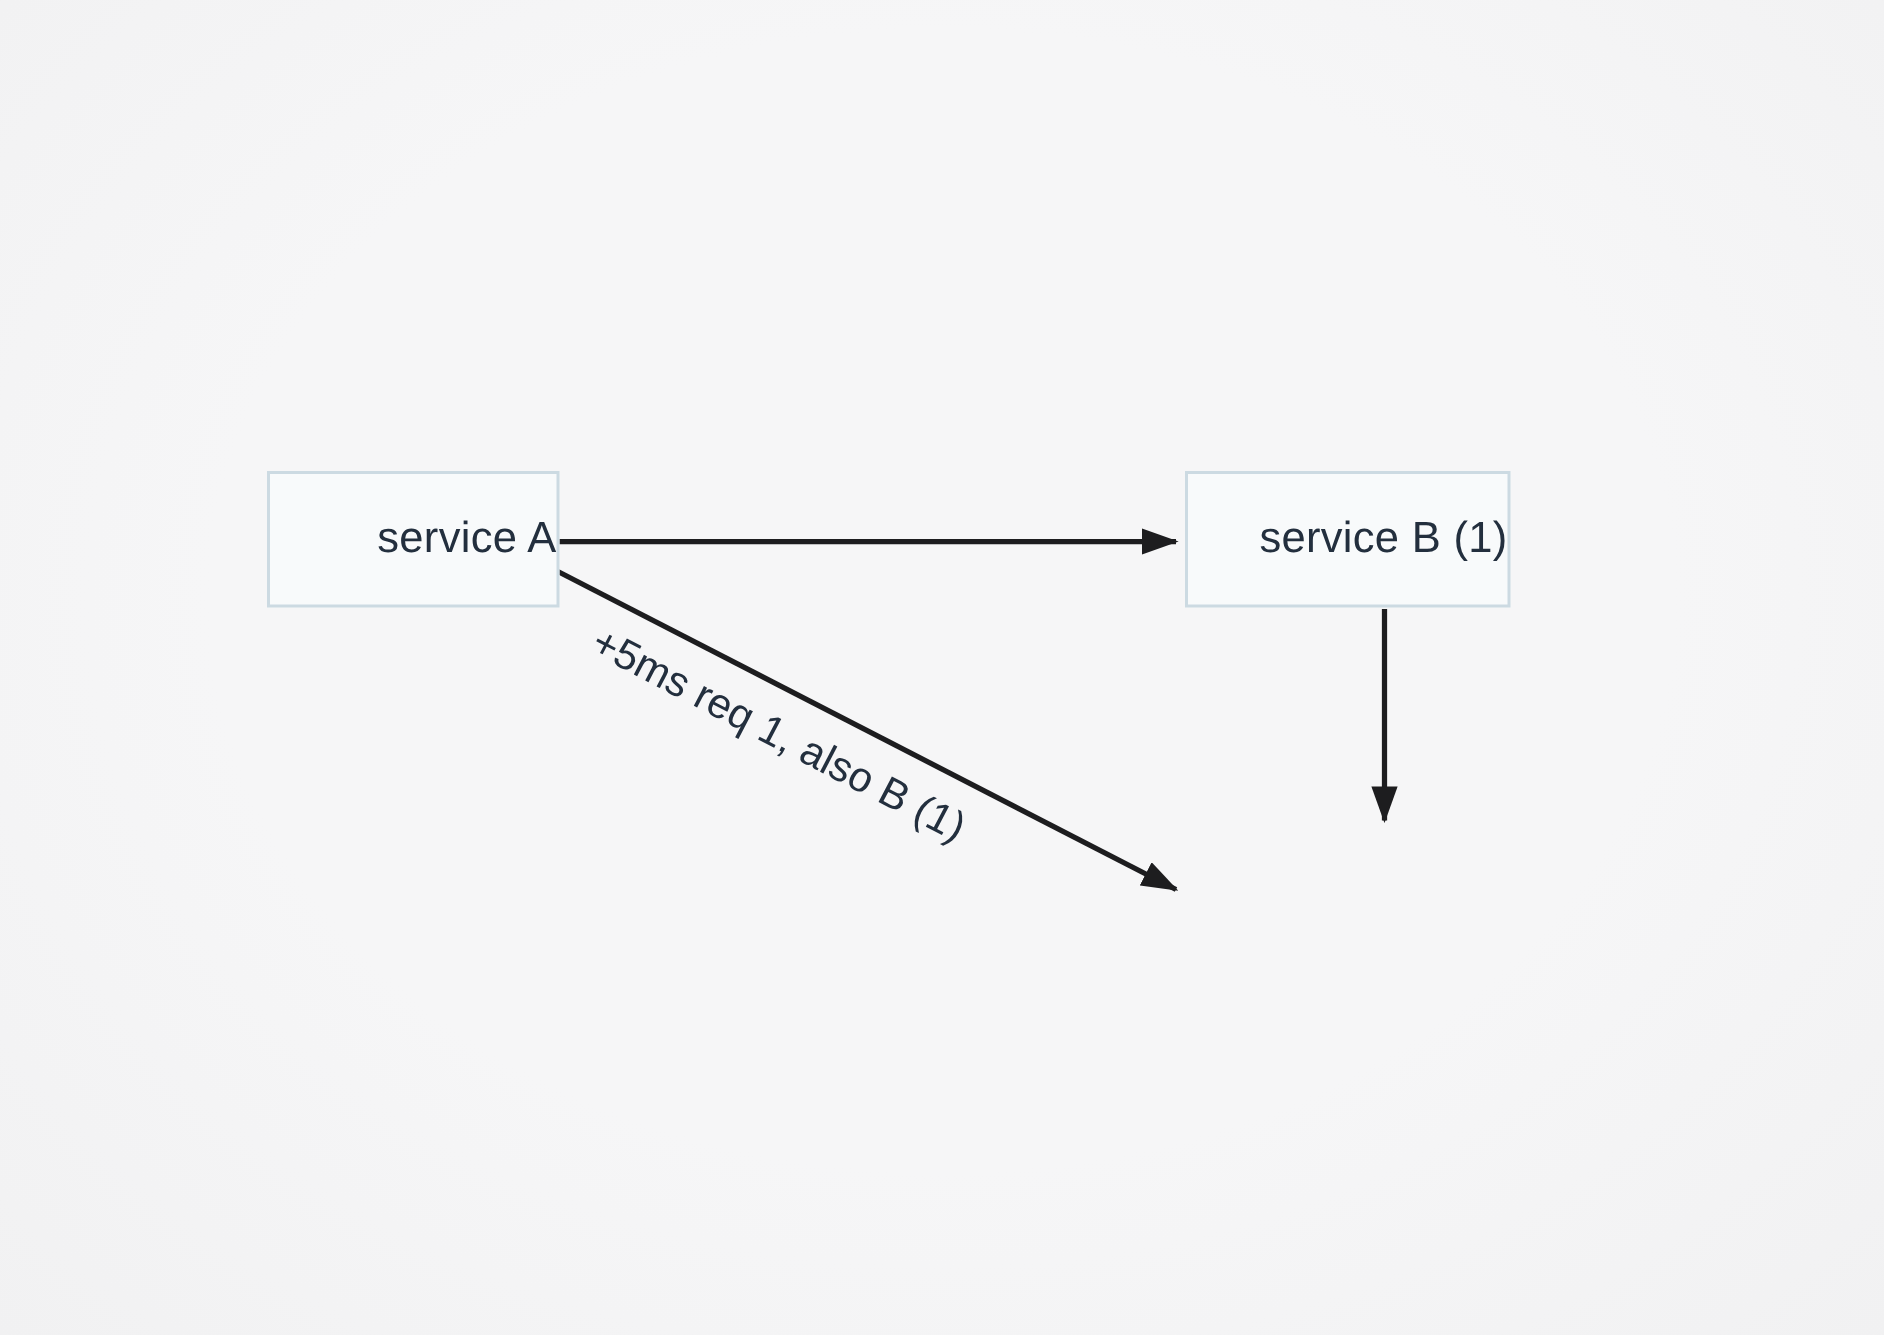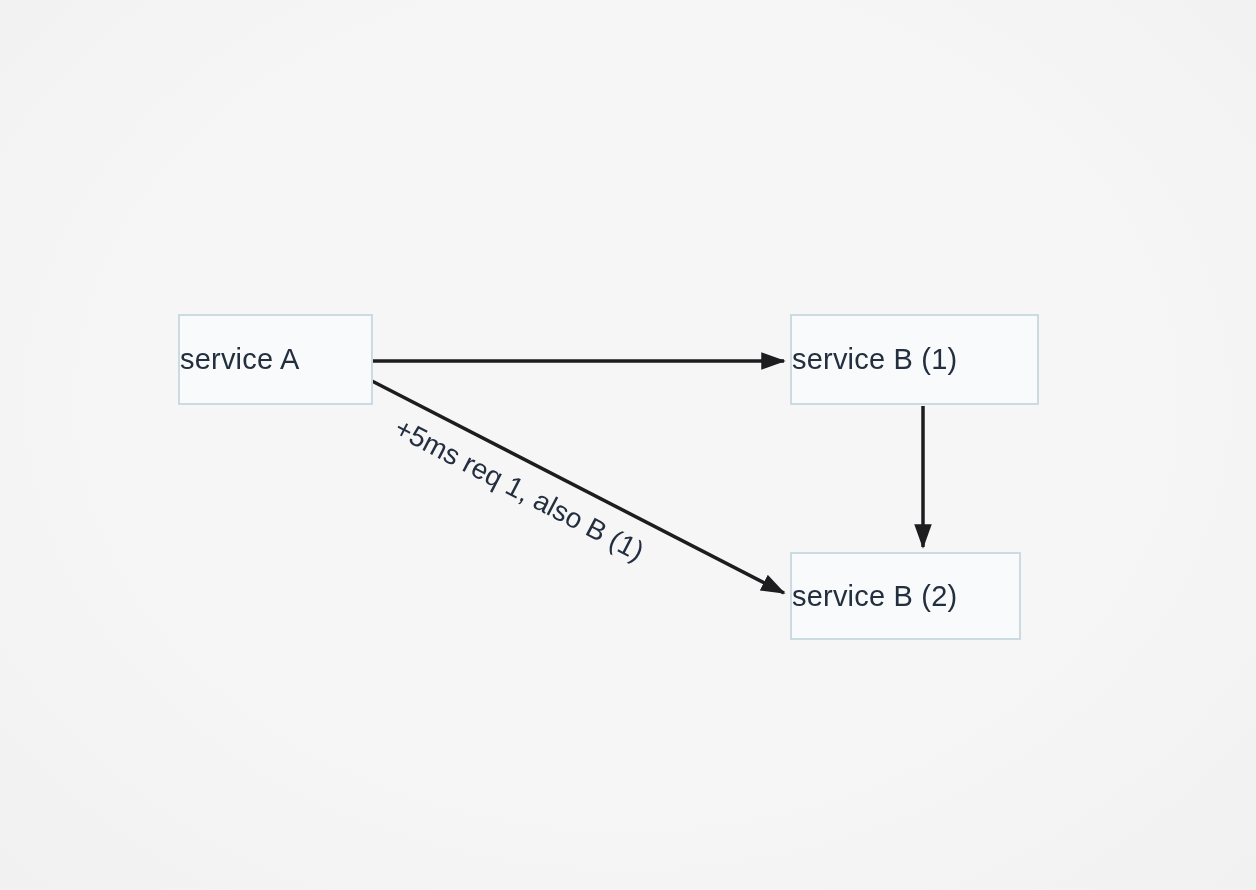--- a/index.html
+++ b/index.html
@@ -20,27 +20,27 @@
     left: 0;
     top: 0;
   }
   .node {
     position: absolute;
     box-sizing: border-box;
     background: #f8fafb;
     border: 2px solid #ccdae2;
     display: flex;
     align-items: center;
-    justify-content: flex-start;
+    justify-content: flex-end;
     font-size: 29px;
     font-weight: 500;
     letter-spacing: 0.2px;
   }
   .node-service-a   { left: 178px; top: 314px; width: 195px; height: 91px; }
-  .node-service-b-1 { left: 790px; top: 314px; width: 249px; height: 91px; }
+  .node-service-b-1 { left: 790px; top: 314px; width: 217px; height: 91px; }
   .node-service-b-2 { left: 790px; top: 552px; width: 231px; height: 88px; }
   .edge-label {
     position: absolute;
     font-size: 28px;
     font-weight: 500;
     white-space: nowrap;
   }
   .edge-label-req1 {
     left: 433px;
     top: 320px;
@@ -76,21 +76,18 @@
   </svg>
 
   <div class="node node-service-a">
     <span>service A</span>
   </div>
 
   <div class="node node-service-b-1">
     <span>service B (1)</span>
   </div>
 
-  <div class="node node-service-b-2">
-    <span>service B (2)</span>
-  </div>
 
 
   <div class="edge-label edge-label-plus5ms">+5ms req 1, also B (1)</div>
 
 
 </div>
 
 </body></html>

